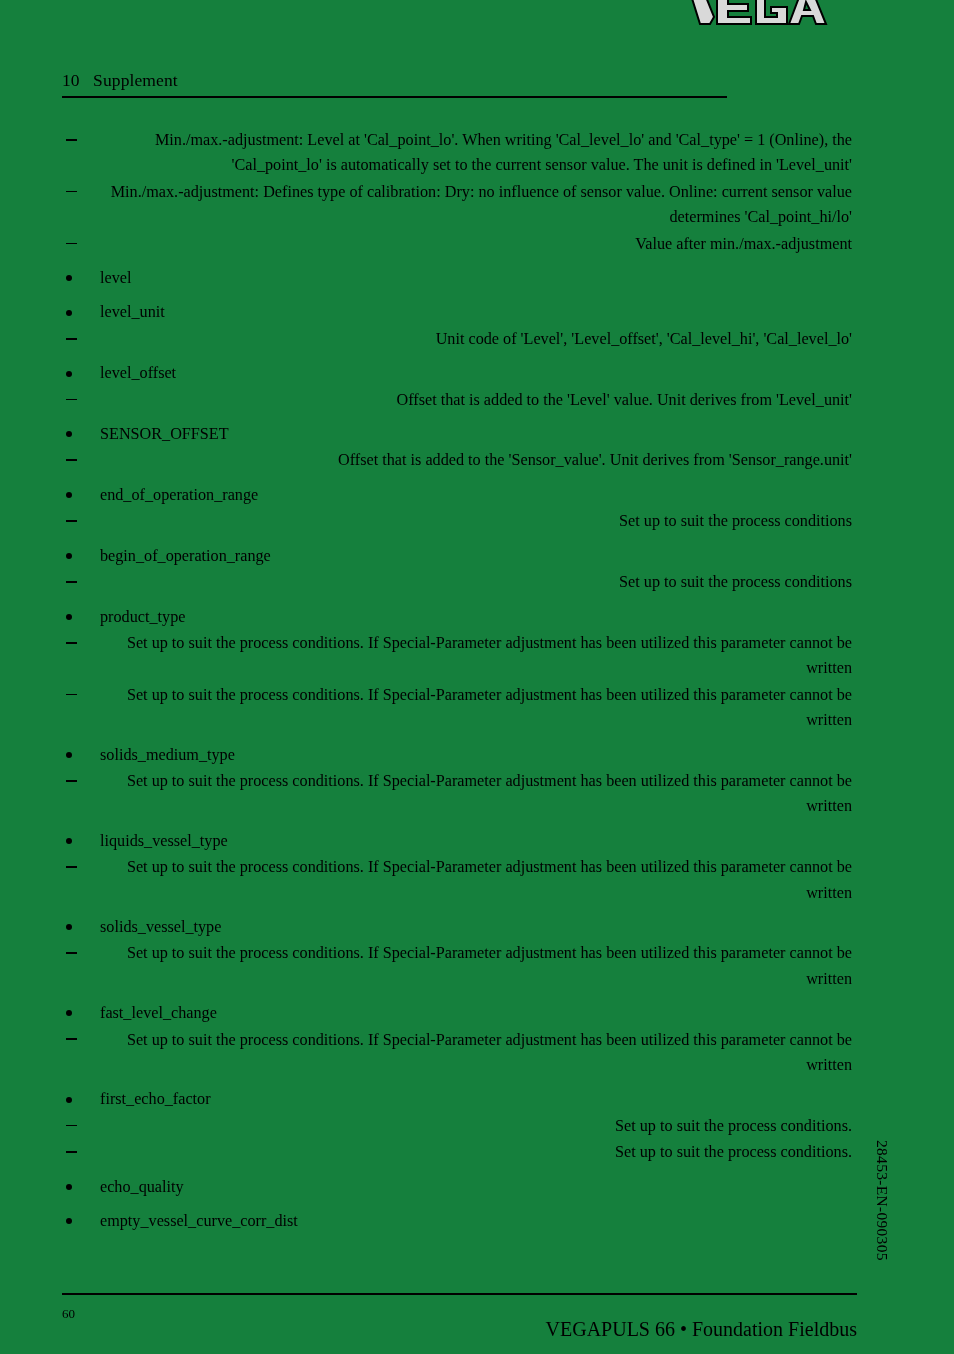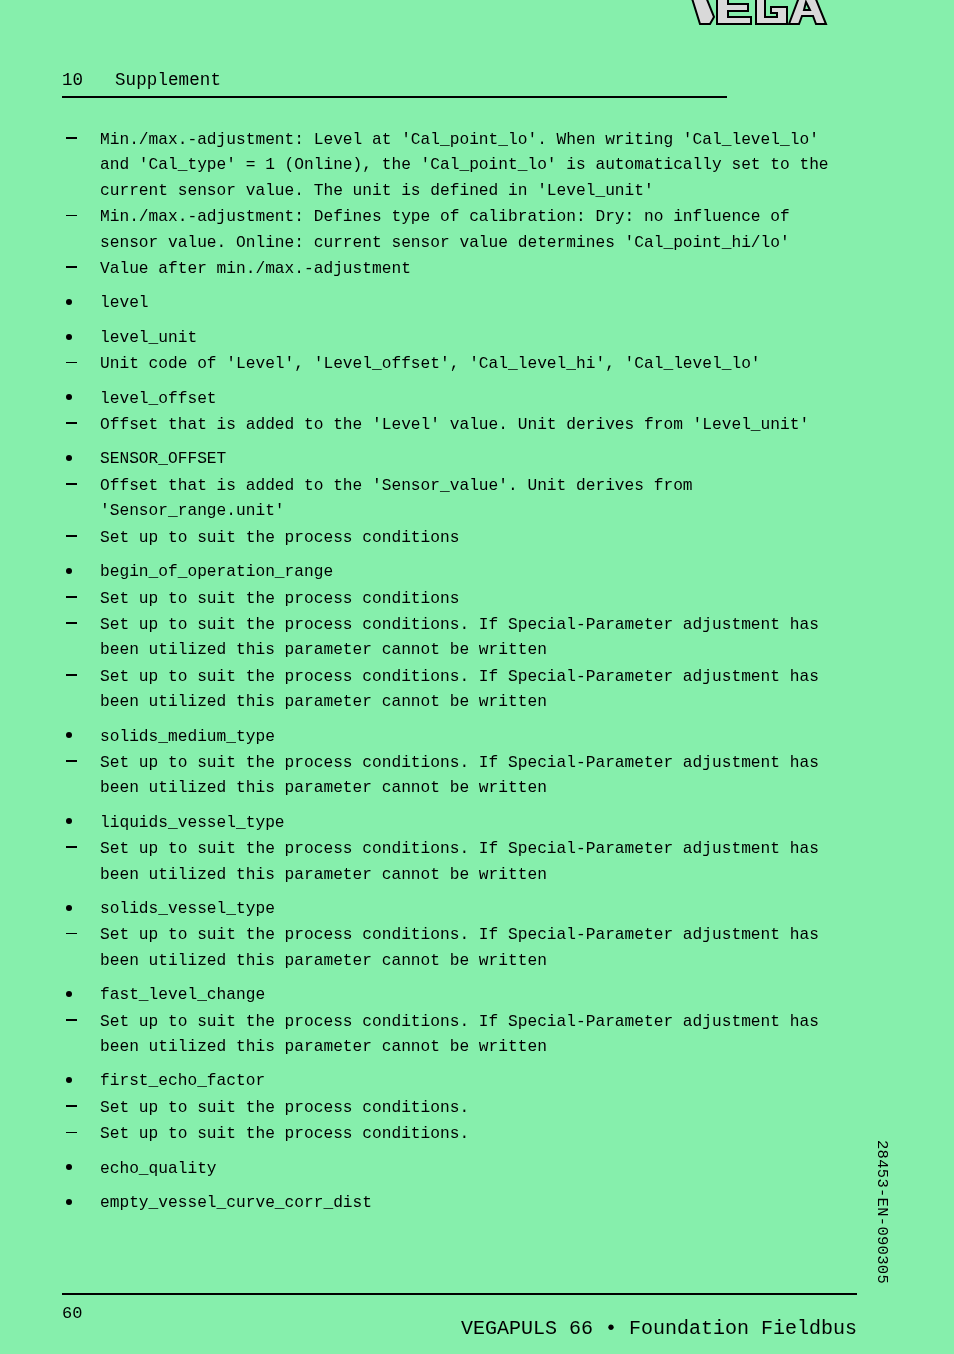--- a/index.html
+++ b/index.html
@@ -4,22 +4,22 @@
 <style>
   html, body {
     margin: 0;
     padding: 0;
     background: #ffffff;
   }
   .page {
     position: relative;
     width: 954px;
     height: 1354px;
-    background: #86efac;
-    font-family: Liberation Mono, monospace;
+    background: #15803d;
+    font-family: Liberation Serif, serif;
     color: #000000;
     overflow: hidden;
   }
 
   
   .header {
     position: absolute;
     left: 62px;
     top: 70px;
     width: 830px;
@@ -84,20 +84,21 @@
     width: 6px;
     height: 6px;
     border-radius: 50%;
     background: #000;
     vertical-align: middle;
     margin-bottom: 2px;
   }
   
   .item.dash {
     margin-top: 1px;
+    text-align: right;
   }
   .item.dash .marker .dashline {
     display: inline-block;
     width: 11px;
     height: 1.8px;
     background: #000;
     vertical-align: middle;
     margin-bottom: 3px;
   }
   .item .txt {
@@ -137,21 +138,21 @@
     left: 0;
     top: 0;
     width: 795px;
     height: 1.6px;
     background: #000000;
   }
   .footer-page {
     position: absolute;
     left: 0;
     top: 11px;
-    font-size: 17px;
+    font-size: 13px;
     line-height: 20px;
   }
   .footer-doc {
     position: absolute;
     right: 0;
     top: 26px;
     font-size: 20px;
     line-height: 20px;
     white-space: pre;
   }
@@ -227,36 +228,44 @@
     <div class="item bullet">
       <span class="marker"><span class="dot"></span></span>
       <span class="txt">SENSOR_OFFSET</span>
     </div>
 
     <div class="item dash">
       <span class="marker"><span class="dashline"></span></span>
       <span class="txt">Offset that is added to the 'Sensor_value'. Unit derives from 'Sensor_range.unit'</span>
     </div>
 
+    <div class="item bullet">
+      <span class="marker"><span class="dot"></span></span>
+      <span class="txt">end_of_operation_range</span>
+    </div>
 
     <div class="item dash">
       <span class="marker"><span class="dashline"></span></span>
       <span class="txt">Set up to suit the process conditions</span>
     </div>
 
     <div class="item bullet">
       <span class="marker"><span class="dot"></span></span>
       <span class="txt">begin_of_operation_range</span>
     </div>
 
     <div class="item dash">
       <span class="marker"><span class="dashline"></span></span>
       <span class="txt">Set up to suit the process conditions</span>
     </div>
 
+    <div class="item bullet">
+      <span class="marker"><span class="dot"></span></span>
+      <span class="txt">product_type</span>
+    </div>
 
     <div class="item dash">
       <span class="marker"><span class="dashline"></span></span>
       <span class="txt">Set up to suit the process conditions. If Special-Parameter adjustment has been utilized this parameter cannot be written</span>
     </div>
 
 
     <div class="item dash">
       <span class="marker"><span class="dashline"></span></span>
       <span class="txt">Set up to suit the process conditions. If Special-Parameter adjustment has been utilized this parameter cannot be written</span>

